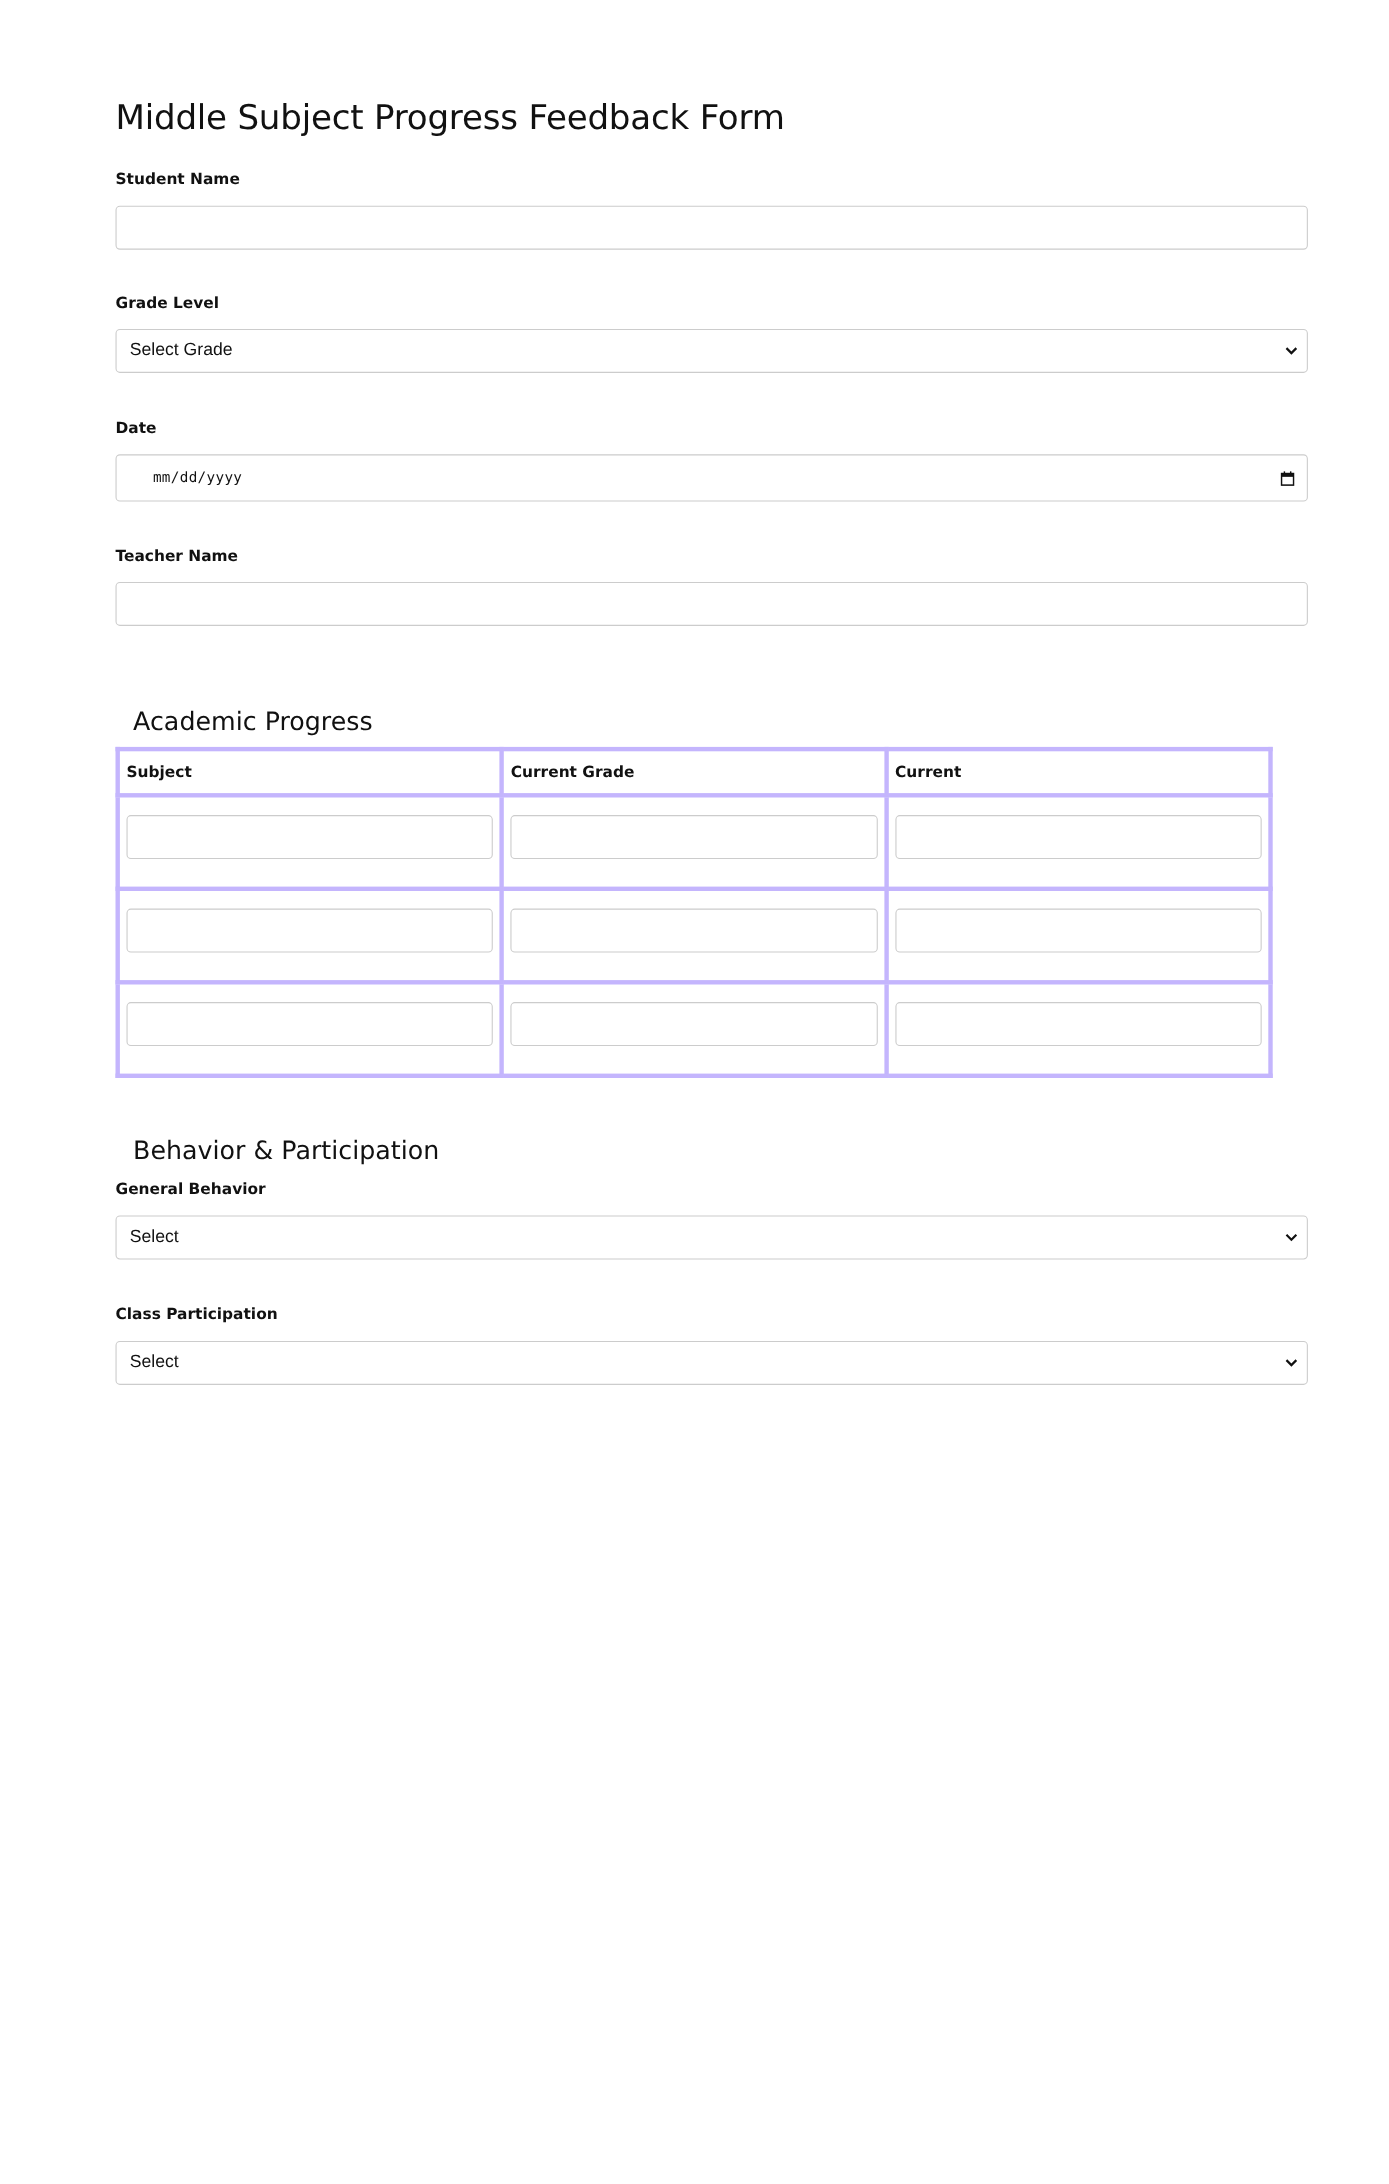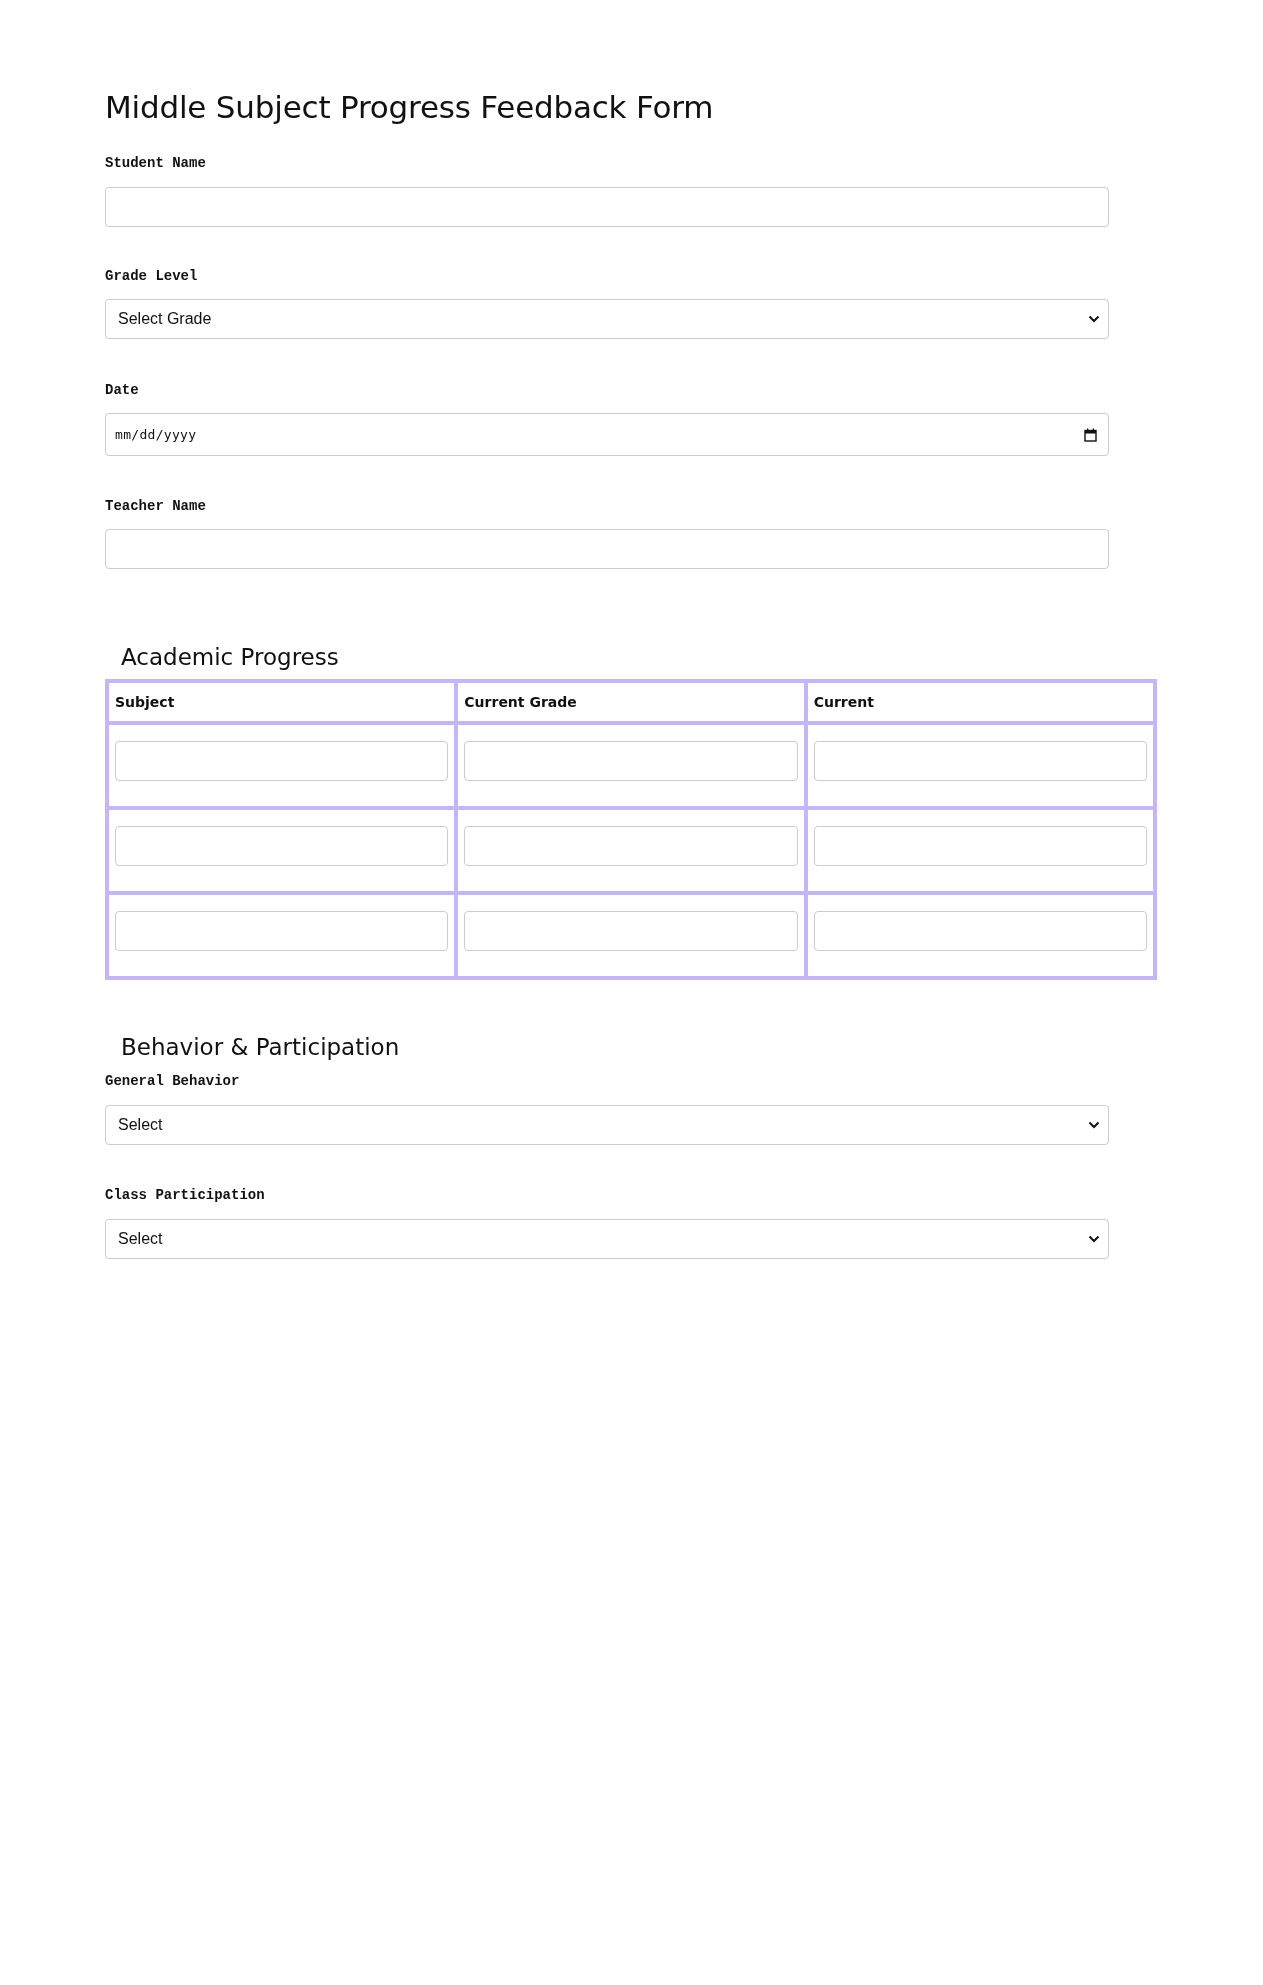--- a/index.html
+++ b/index.html
@@ -47,26 +47,25 @@
       white-space: nowrap;
     }
     .field-label {
       position: absolute;
       left: 0;
       margin: 0;
       font-size: 14px;
       font-weight: 600;
       line-height: 18px;
       white-space: nowrap;
-      font-family: Liberation Mono, monospace;
     }
     .text-input, .select-input, .date-input {
       position: absolute;
       left: 0;
-      width: 1004px;
+      width: 1084px;
       height: 40px;
       border: 1px solid #cccccc;
       border-radius: 4px;
       background: #ffffff;
       font-family: "Liberation Sans", sans-serif;
       font-size: 16px;
       color: #111111;
       padding: 0 12px;
       margin: 0;
       outline: none;
@@ -95,20 +94,21 @@
       height: 43px;
       display: flex;
       align-items: center;
       padding-left: 9px;
     }
     .date-input .date-placeholder {
       font-family: "DejaVu Sans Mono", "Liberation Mono", monospace;
       font-size: 13px;
       color: #111111;
       letter-spacing: 0.3px;
+      margin-left: 24px;
     }
     .calendar-icon {
       position: absolute;
       right: 11px;
       top: 50%;
       width: 13px;
       height: 14px;
       margin-top: -7px;
     }
     table.progress-table {

